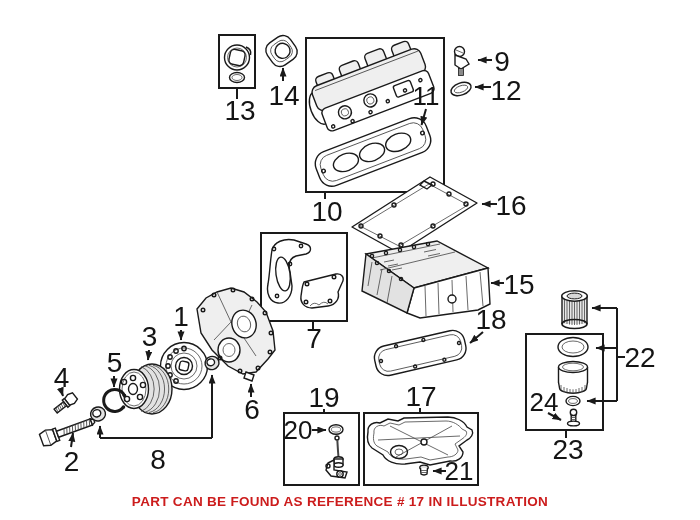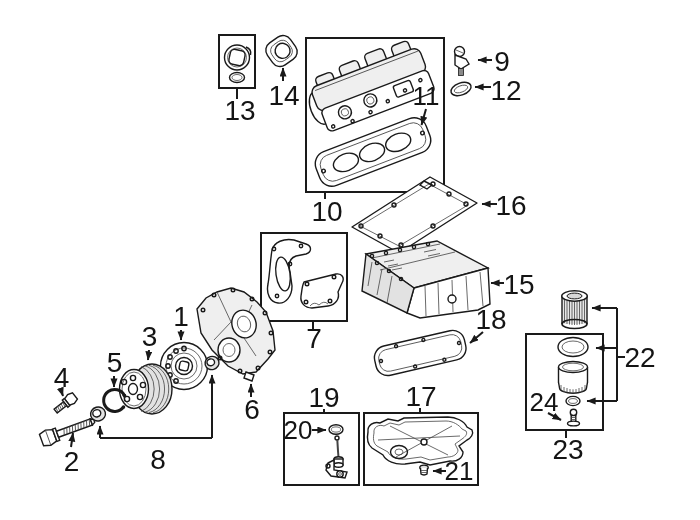--- a/index.html
+++ b/index.html
@@ -362,13 +362,14 @@
   <text class="callout" x="421" y="406">17</text>
   <text class="callout" x="491" y="329">18</text>
   <text class="callout" x="324" y="407">19</text>
   <text class="callout inbox" x="298" y="439">20</text>
   <text class="callout inbox" x="459" y="480">21</text>
   <text class="callout" x="640" y="367">22</text>
   <text class="callout" x="568" y="459">23</text>
   <text class="callout inbox" x="544" y="411">24</text>
 </svg>
 
+<div id="caption">PART CAN BE FOUND AS REFERENCE # 17 IN ILLUSTRATION</div>
 </div>
 
 </body></html>

